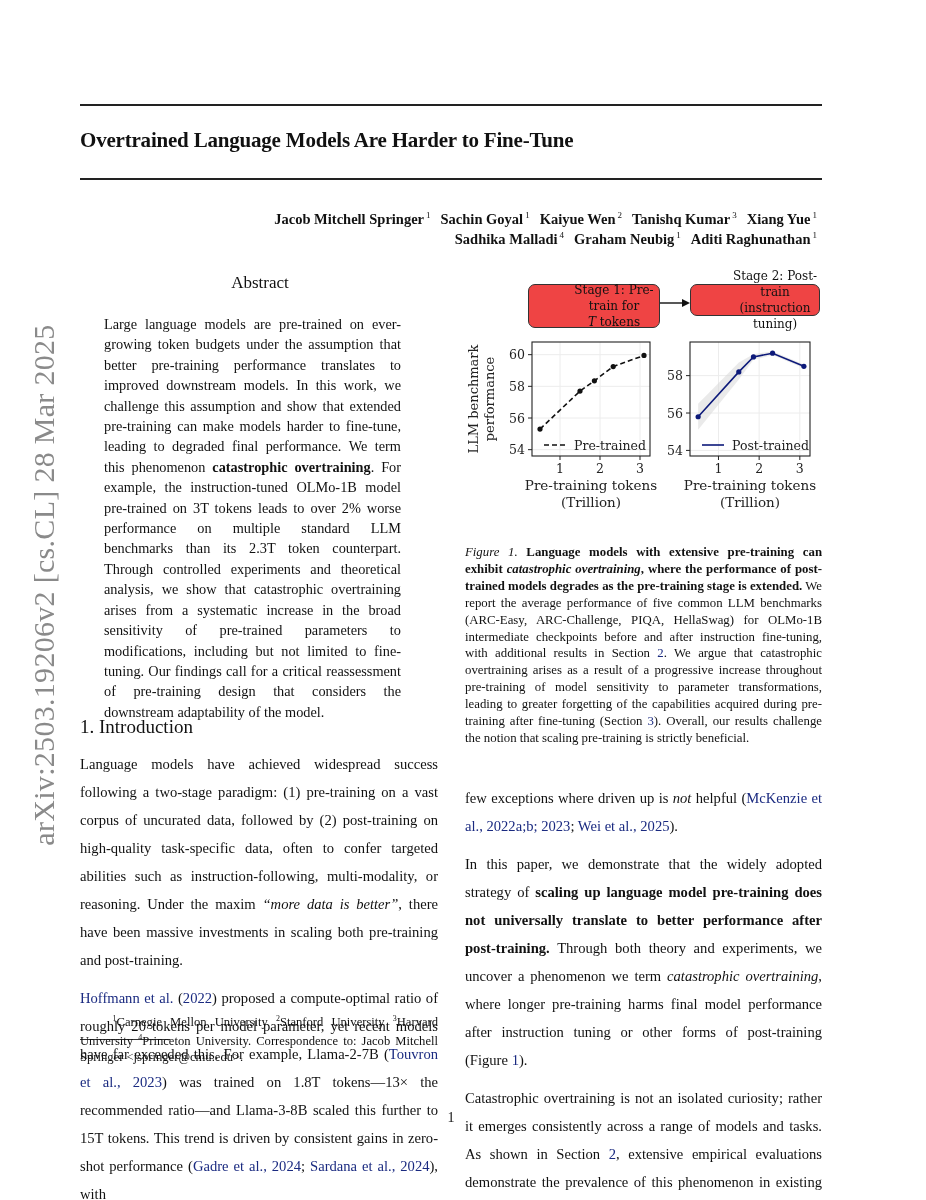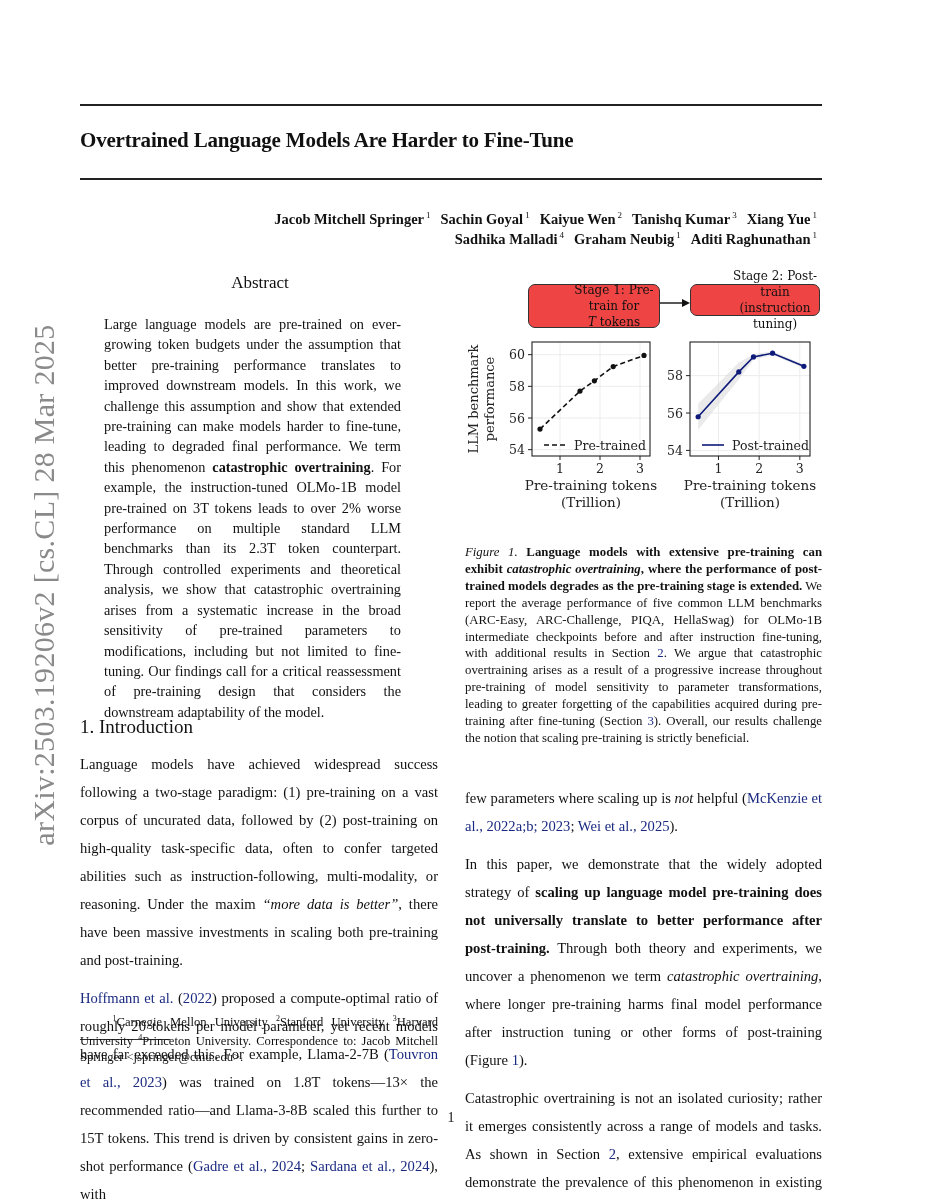--- a/index.html
+++ b/index.html
@@ -138,18 +138,18 @@
       <line x1="240" x2="262" y1="111" y2="111" stroke="#0d1a7a" stroke-width="1.6"></line>
       <text x="270" y="115.5" font-size="12.5" fill="#222">Post-trained</text>
     </svg>
 </div>
 
 <div class="col" id="caption">
   <i>Figure 1.</i><b><span> Language models with extensive pre-training can exhibit </span><i>catastrophic overtraining</i><span>, where the performance of post-trained models degrades as the pre-training stage is extended.</span></b><span> We report the average performance of five common LLM benchmarks (ARC-Easy, ARC-Challenge, PIQA, HellaSwag) for OLMo-1B intermediate checkpoints before and after instruction fine-tuning, with additional results in Section </span><span class="cite">2</span><span>. We argue that catastrophic overtraining arises as a result of a progressive increase throughout pre-training of model sensitivity to parameter transformations, leading to greater forgetting of the capabilities acquired during pre-training after fine-tuning (Section </span><span class="cite">3</span><span>). Overall, our results challenge the notion that scaling pre-training is strictly beneficial.</span>
 </div>
 
 <div class="col" id="right-col">
-  <p><span>few parameters where scaling up is </span><i>not</i><span> helpful (</span><span class="cite">McKenzie et al., 2022a;b; 2023</span><span>; </span><span class="cite">Wei et al., 2025</span><span>).</span></p>
+  <p><span>few exceptions where driven up is </span><i>not</i><span> helpful (</span><span class="cite">McKenzie et al., 2022a;b; 2023</span><span>; </span><span class="cite">Wei et al., 2025</span><span>).</span></p>
   <p><span>In this paper, we demonstrate that the widely adopted strategy of </span><b>scaling up language model pre-training does not universally translate to better performance after post-training.</b><span> Through both theory and experiments, we uncover a phenomenon we term </span><i>catastrophic overtraining</i><span>, where longer pre-training harms final model performance after instruction tuning or other forms of post-training (Figure </span><span class="cite">1</span><span>).</span></p>
   <p><span>Catastrophic overtraining is not an isolated curiosity; rather it emerges consistently across a range of models and tasks. As shown in Section </span><span class="cite">2</span><span>, extensive empirical evaluations demonstrate the prevalence of this phenomenon in existing models.  For instance, we show that the OLMo-1B model (</span><span class="cite">Groeneveld et al., 2024a</span><span>), pre-trained on 3T tokens and post-trained on Anthropic-HH (</span><span class="cite">Bai et al., 2022</span><span>), per-</span></p>
 </div>
 
 <div id="page-number">1</div>
 
 </body></html>

